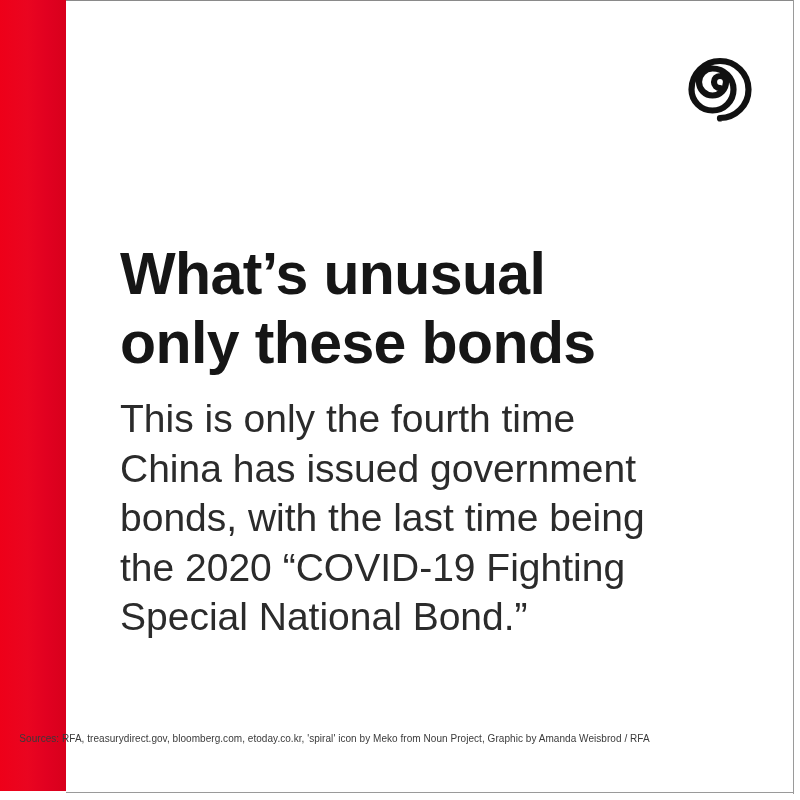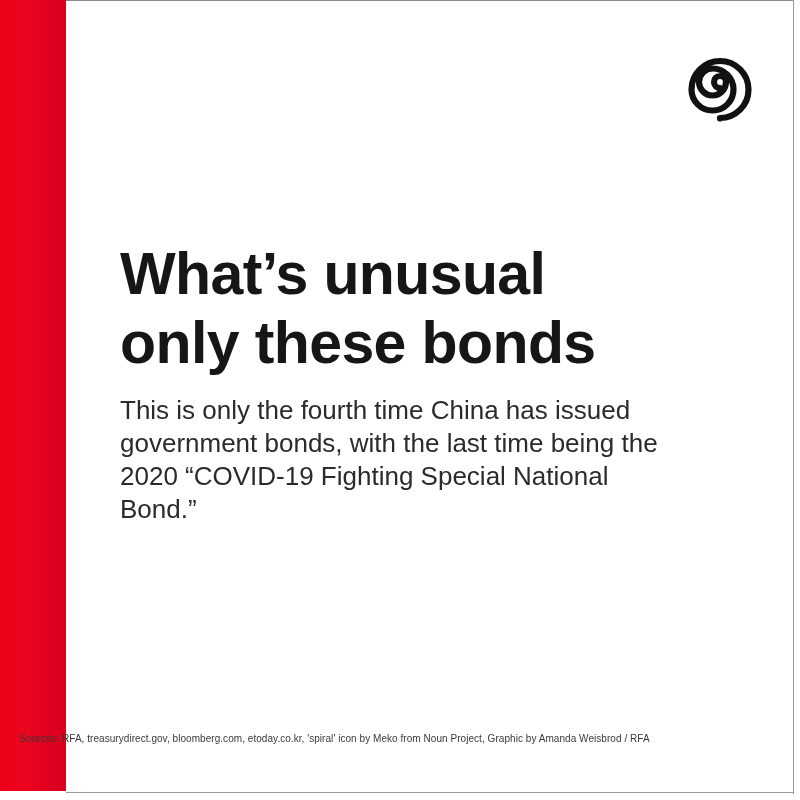--- a/index.html
+++ b/index.html
@@ -78,21 +78,21 @@
     font-size: 59px;
     line-height: 1.17;
     letter-spacing: -0.6px;
     color: #161616;
     margin: 0;
     white-space: pre-line;
   }
   .deck {
     font-family: "Liberation Sans", sans-serif;
     font-weight: 400;
-    font-size: 26px;
+    font-size: 39px;
     line-height: 1.27;
     color: #2b2b2b;
     margin: 16px 0 0 0;
     width: 560px;
   }
   
   .footer {
     position: absolute;
     left: 0;
     top: 728px;

